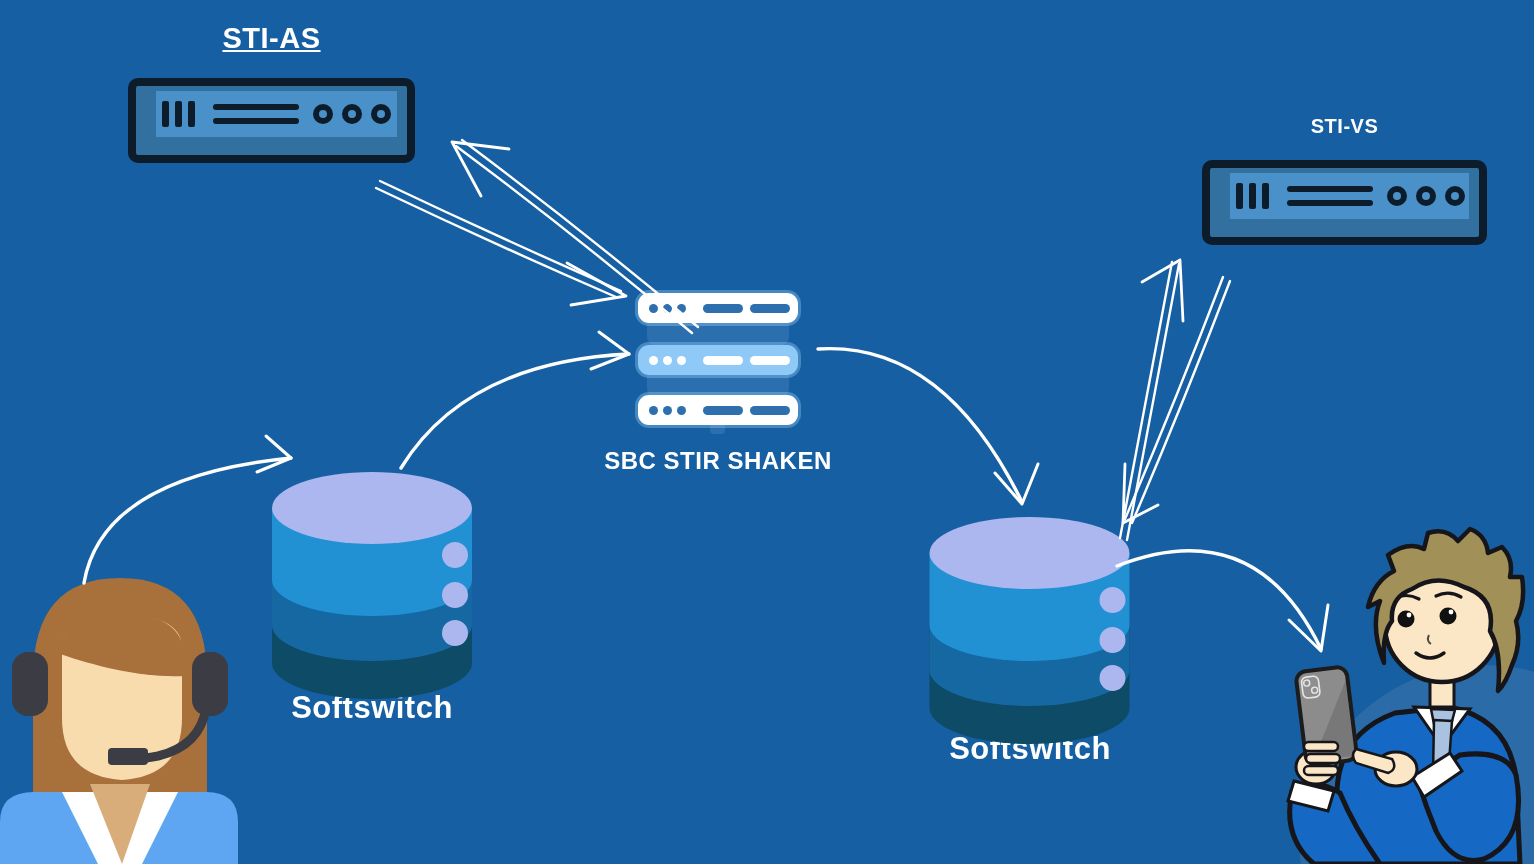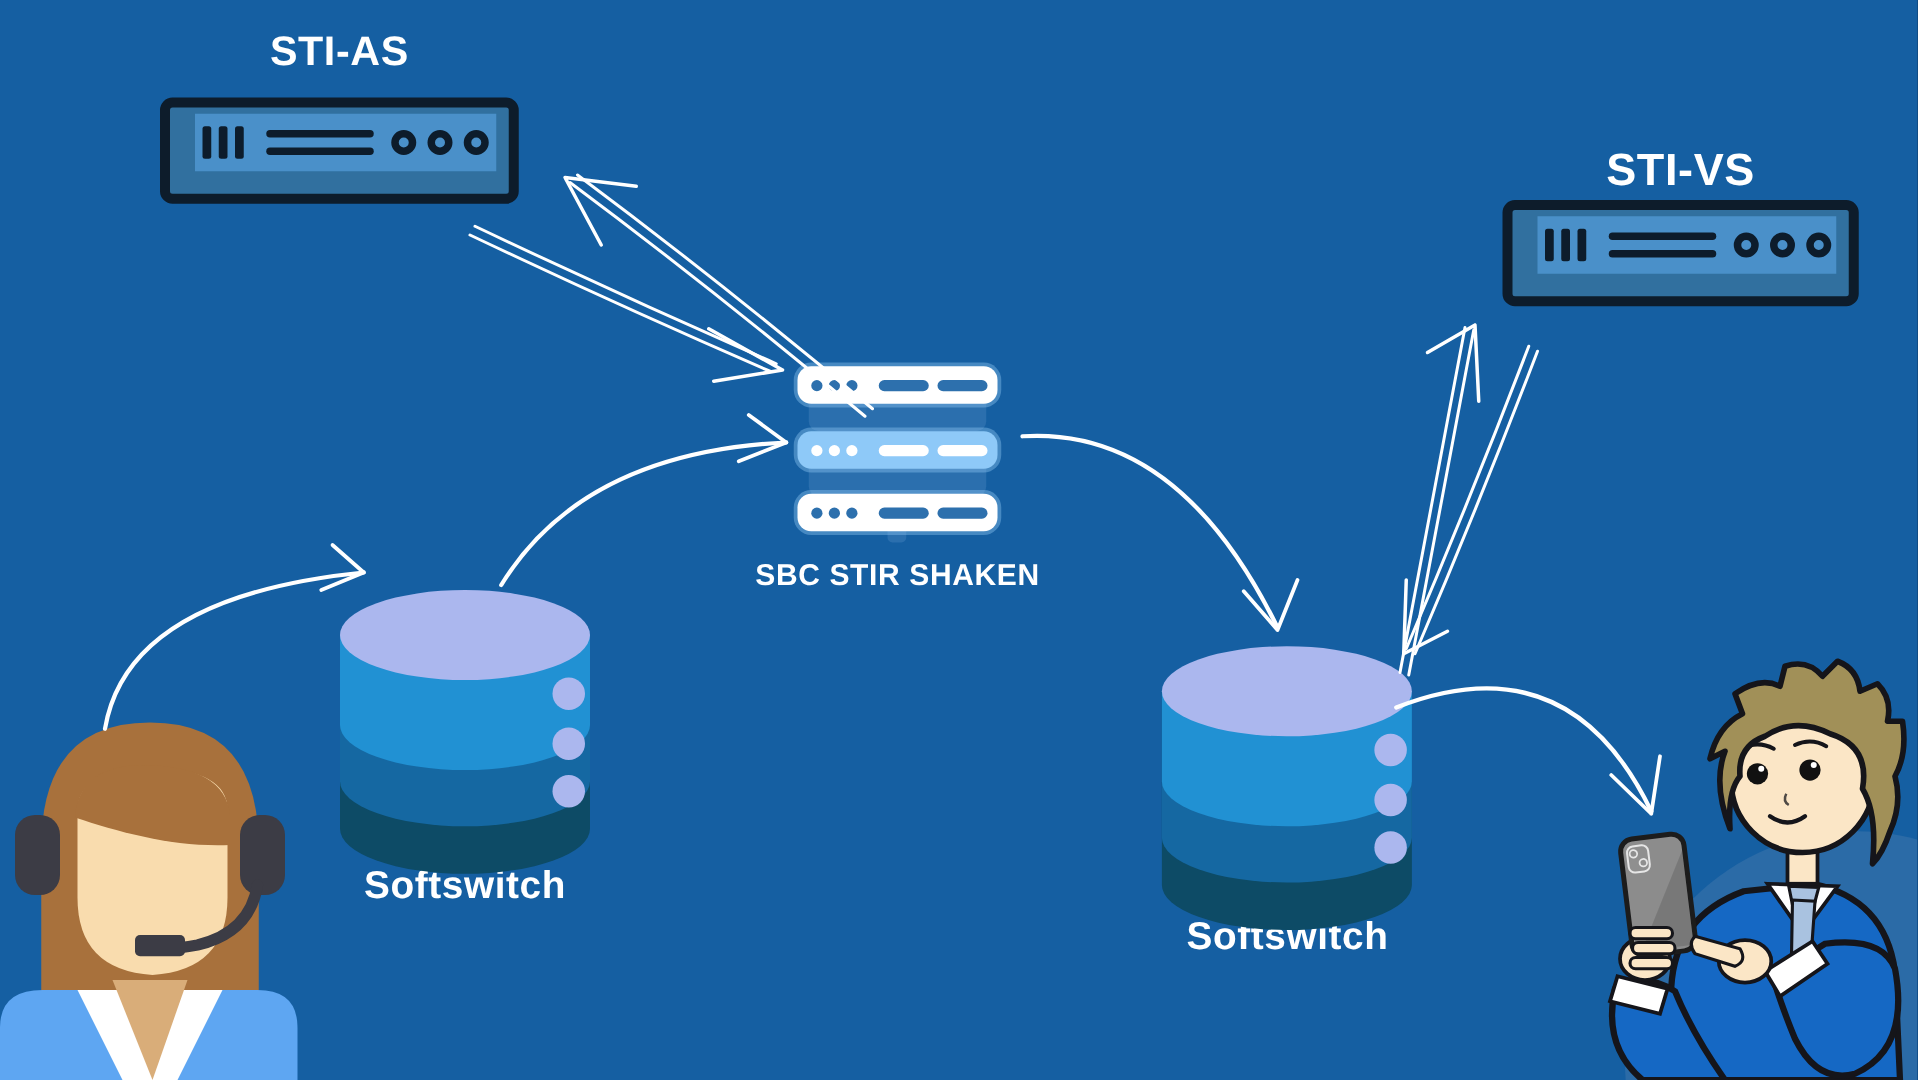--- a/index.html
+++ b/index.html
@@ -43,41 +43,41 @@
   .accent .r-dot,.accent .r-pill{background:#ffffff;}
   .abs{position:absolute;}
   .arrows{position:absolute;left:0;top:0;z-index:6;}
   .figure{position:absolute;z-index:3;}
 </style>
 </head>
 <body>
 
 <div class="stage">
 
-  <div class="node-label" style="left:128px;top:22px;width:287px;font-size:33px;">STI-AS</div>
+  <div class="node-label" style="left:128px;top:22px;width:287px;font-size:29px;text-decoration:underline;">STI-AS</div>
   <div class="server-box" style="left:128px;top:78px;width:287px;height:85px;">
     <div class="server-panel">
       <div class="s-bars">
         <div class="s-bar"></div>
           <div class="s-bar"></div>
           <div class="s-bar"></div>
       </div>
       <div class="s-lines">
         <div class="s-line"></div>
           <div class="s-line"></div>
       </div>
       <div class="s-circles">
         <div class="s-circle"></div>
           <div class="s-circle"></div>
           <div class="s-circle"></div>
       </div>
     </div>
   </div>
 
-  <div class="node-label" style="left:1202px;top:115px;width:285px;font-size:36px;">STI-VS</div>
+  <div class="node-label" style="left:1202px;top:115px;width:285px;font-size:20px;">STI-VS</div>
   <div class="server-box" style="left:1202px;top:160px;width:285px;height:85px;">
     <div class="server-panel">
       <div class="s-bars">
         <div class="s-bar"></div>
           <div class="s-bar"></div>
           <div class="s-bar"></div>
       </div>
       <div class="s-lines">
         <div class="s-line"></div>
           <div class="s-line"></div>

